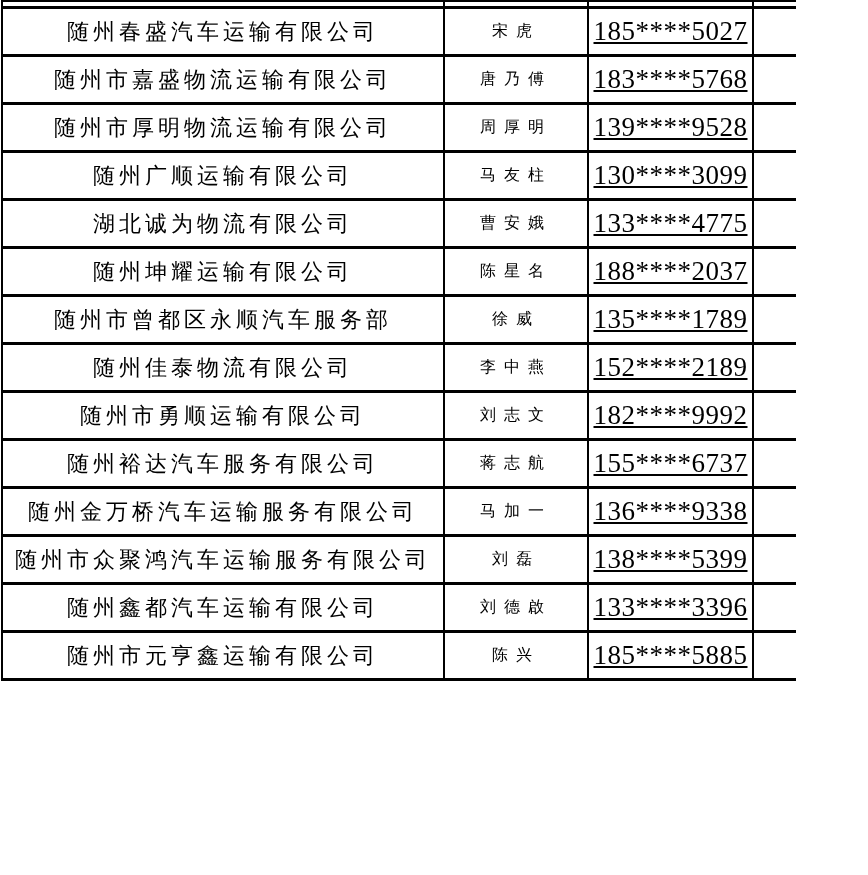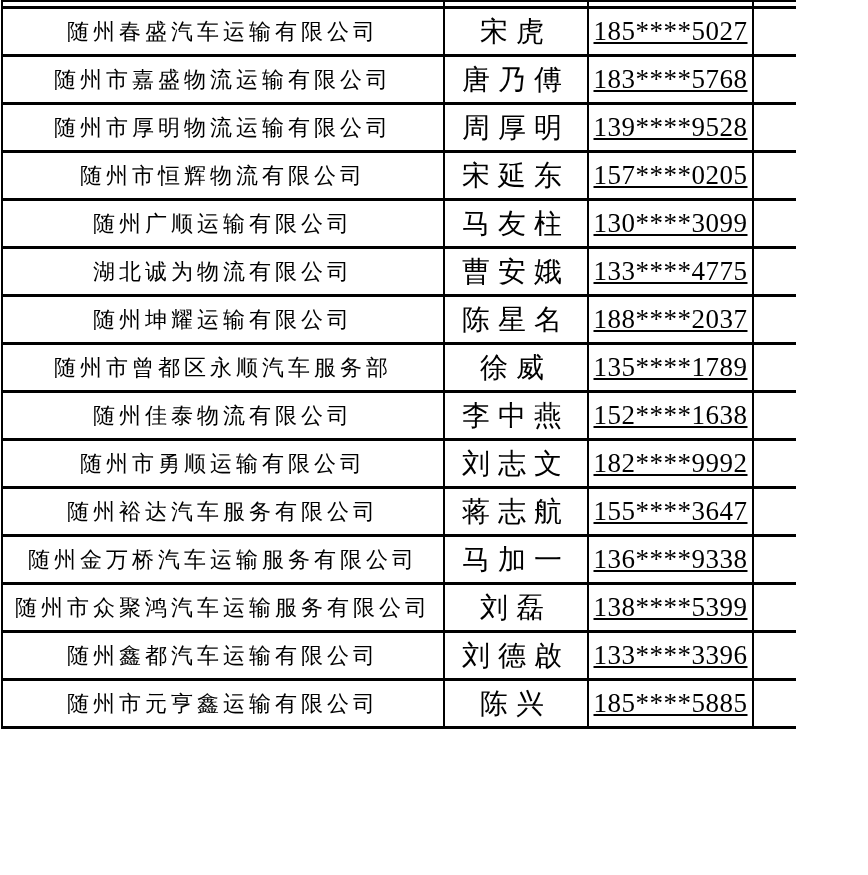--- a/index.html
+++ b/index.html
@@ -39,21 +39,21 @@
   }
   tr.data-row {
     height: 48px;
   }
   td.cell-company {
     font-size: 22px;
     letter-spacing: 4px;
     padding-left: 4px; 
   }
   td.cell-contact {
-    font-size: 28px;
+    font-size: 16px;
     letter-spacing: 8px;
     padding-left: 8px;
   }
   td.cell-phone {
     font-size: 27px;
     letter-spacing: 0.5px;
     text-decoration: underline;
   }
   td.cell-count {
     font-size: 26px;
@@ -93,26 +93,20 @@
     <td class="cell-count">2</td>
   </tr>
 
   <tr class="data-row">
     <td class="cell-company">随州市厚明物流运输有限公司</td>
     <td class="cell-contact">周厚明</td>
     <td class="cell-phone">139****9528</td>
     <td class="cell-count">2</td>
   </tr>
 
-  <tr class="data-row">
-    <td class="cell-company">随州市恒辉物流有限公司</td>
-    <td class="cell-contact">宋延东</td>
-    <td class="cell-phone">157****0205</td>
-    <td class="cell-count">2</td>
-  </tr>
 
   <tr class="data-row">
     <td class="cell-company">随州广顺运输有限公司</td>
     <td class="cell-contact">马友柱</td>
     <td class="cell-phone">130****3099</td>
     <td class="cell-count">2</td>
   </tr>
 
   <tr class="data-row">
     <td class="cell-company">湖北诚为物流有限公司</td>
@@ -131,35 +125,35 @@
   <tr class="data-row">
     <td class="cell-company">随州市曾都区永顺汽车服务部</td>
     <td class="cell-contact">徐威</td>
     <td class="cell-phone">135****1789</td>
     <td class="cell-count">2</td>
   </tr>
 
   <tr class="data-row">
     <td class="cell-company">随州佳泰物流有限公司</td>
     <td class="cell-contact">李中燕</td>
-    <td class="cell-phone">152****1638</td>
+    <td class="cell-phone">152****2189</td>
     <td class="cell-count">2</td>
   </tr>
 
   <tr class="data-row">
     <td class="cell-company">随州市勇顺运输有限公司</td>
     <td class="cell-contact">刘志文</td>
     <td class="cell-phone">182****9992</td>
     <td class="cell-count">1</td>
   </tr>
 
   <tr class="data-row">
     <td class="cell-company">随州裕达汽车服务有限公司</td>
     <td class="cell-contact">蒋志航</td>
-    <td class="cell-phone">155****3647</td>
+    <td class="cell-phone">155****6737</td>
     <td class="cell-count">1</td>
   </tr>
 
   <tr class="data-row">
     <td class="cell-company">随州金万桥汽车运输服务有限公司</td>
     <td class="cell-contact">马加一</td>
     <td class="cell-phone">136****9338</td>
     <td class="cell-count">1</td>
   </tr>
 

